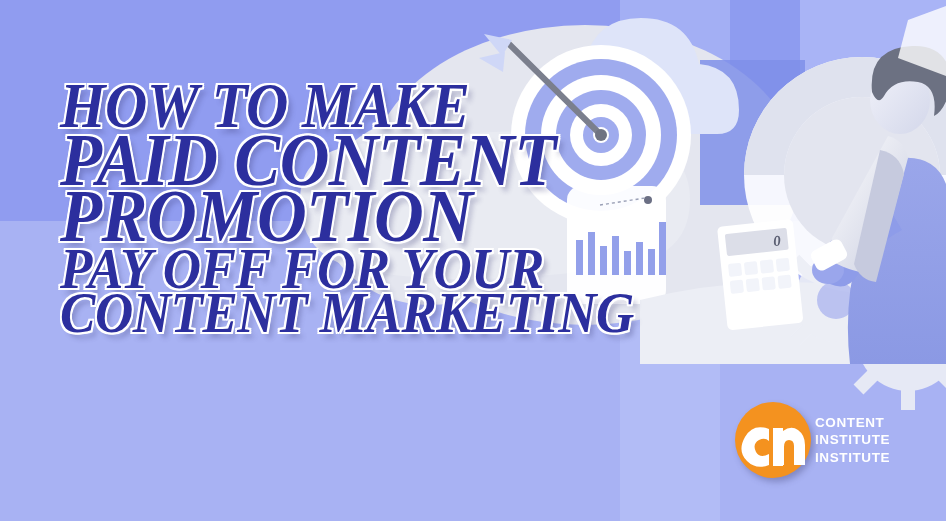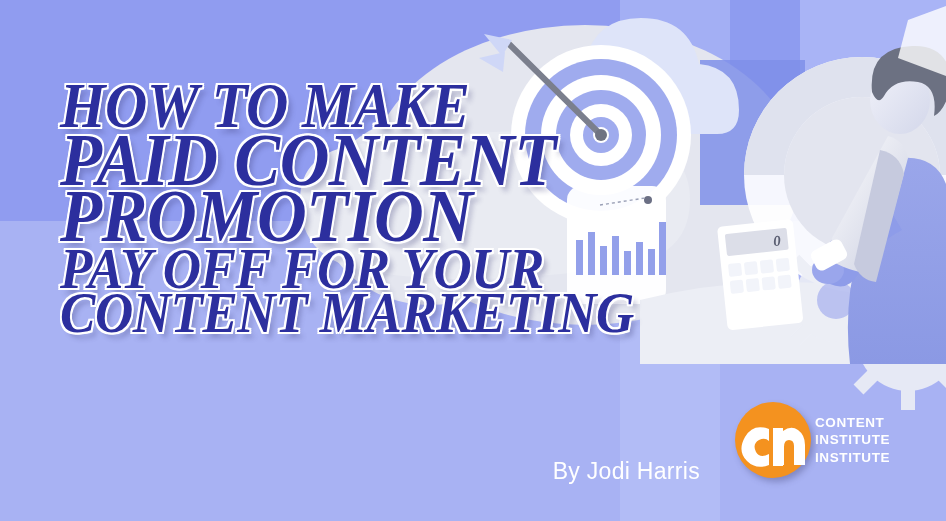--- a/index.html
+++ b/index.html
@@ -269,21 +269,20 @@
   </div>
 
   <div class="title-block">
     <span class="tline t1">HOW TO MAKE</span>
     <span class="tline t2">PAID CONTENT</span>
     <span class="tline t3">PROMOTION</span>
     <span class="tline t4">PAY OFF FOR YOUR</span>
     <span class="tline t5">CONTENT MARKETING</span>
   </div>
 
-  <div class="byline">By Jodi Harris</div>
 
   <div class="cmi">
     <div class="cmi-mark">
       <svg viewBox="0 0 76 76" xmlns="http://www.w3.org/2000/svg">
         <path d="M34 27 q-16 -6 -24 8 q-8 14 2 24 q9 9 22 4 l0 -11 q-9 5 -13 -2 q-4 -8 3 -12 q6 -3 10 1 z" fill="#ffffff"></path>
         <path d="M38 26 h10 v3 q8 -6 15 -1 q7 5 7 15 v20 h-11 v-19 q0 -6 -5 -6 q-5 0 -5 7 v18 h-11 z" fill="#ffffff"></path>
         <path d="M38 26 h10 v38 h-10 z" fill="#ffffff"></path>
       </svg>
     </div>
     <div class="cmi-words">

